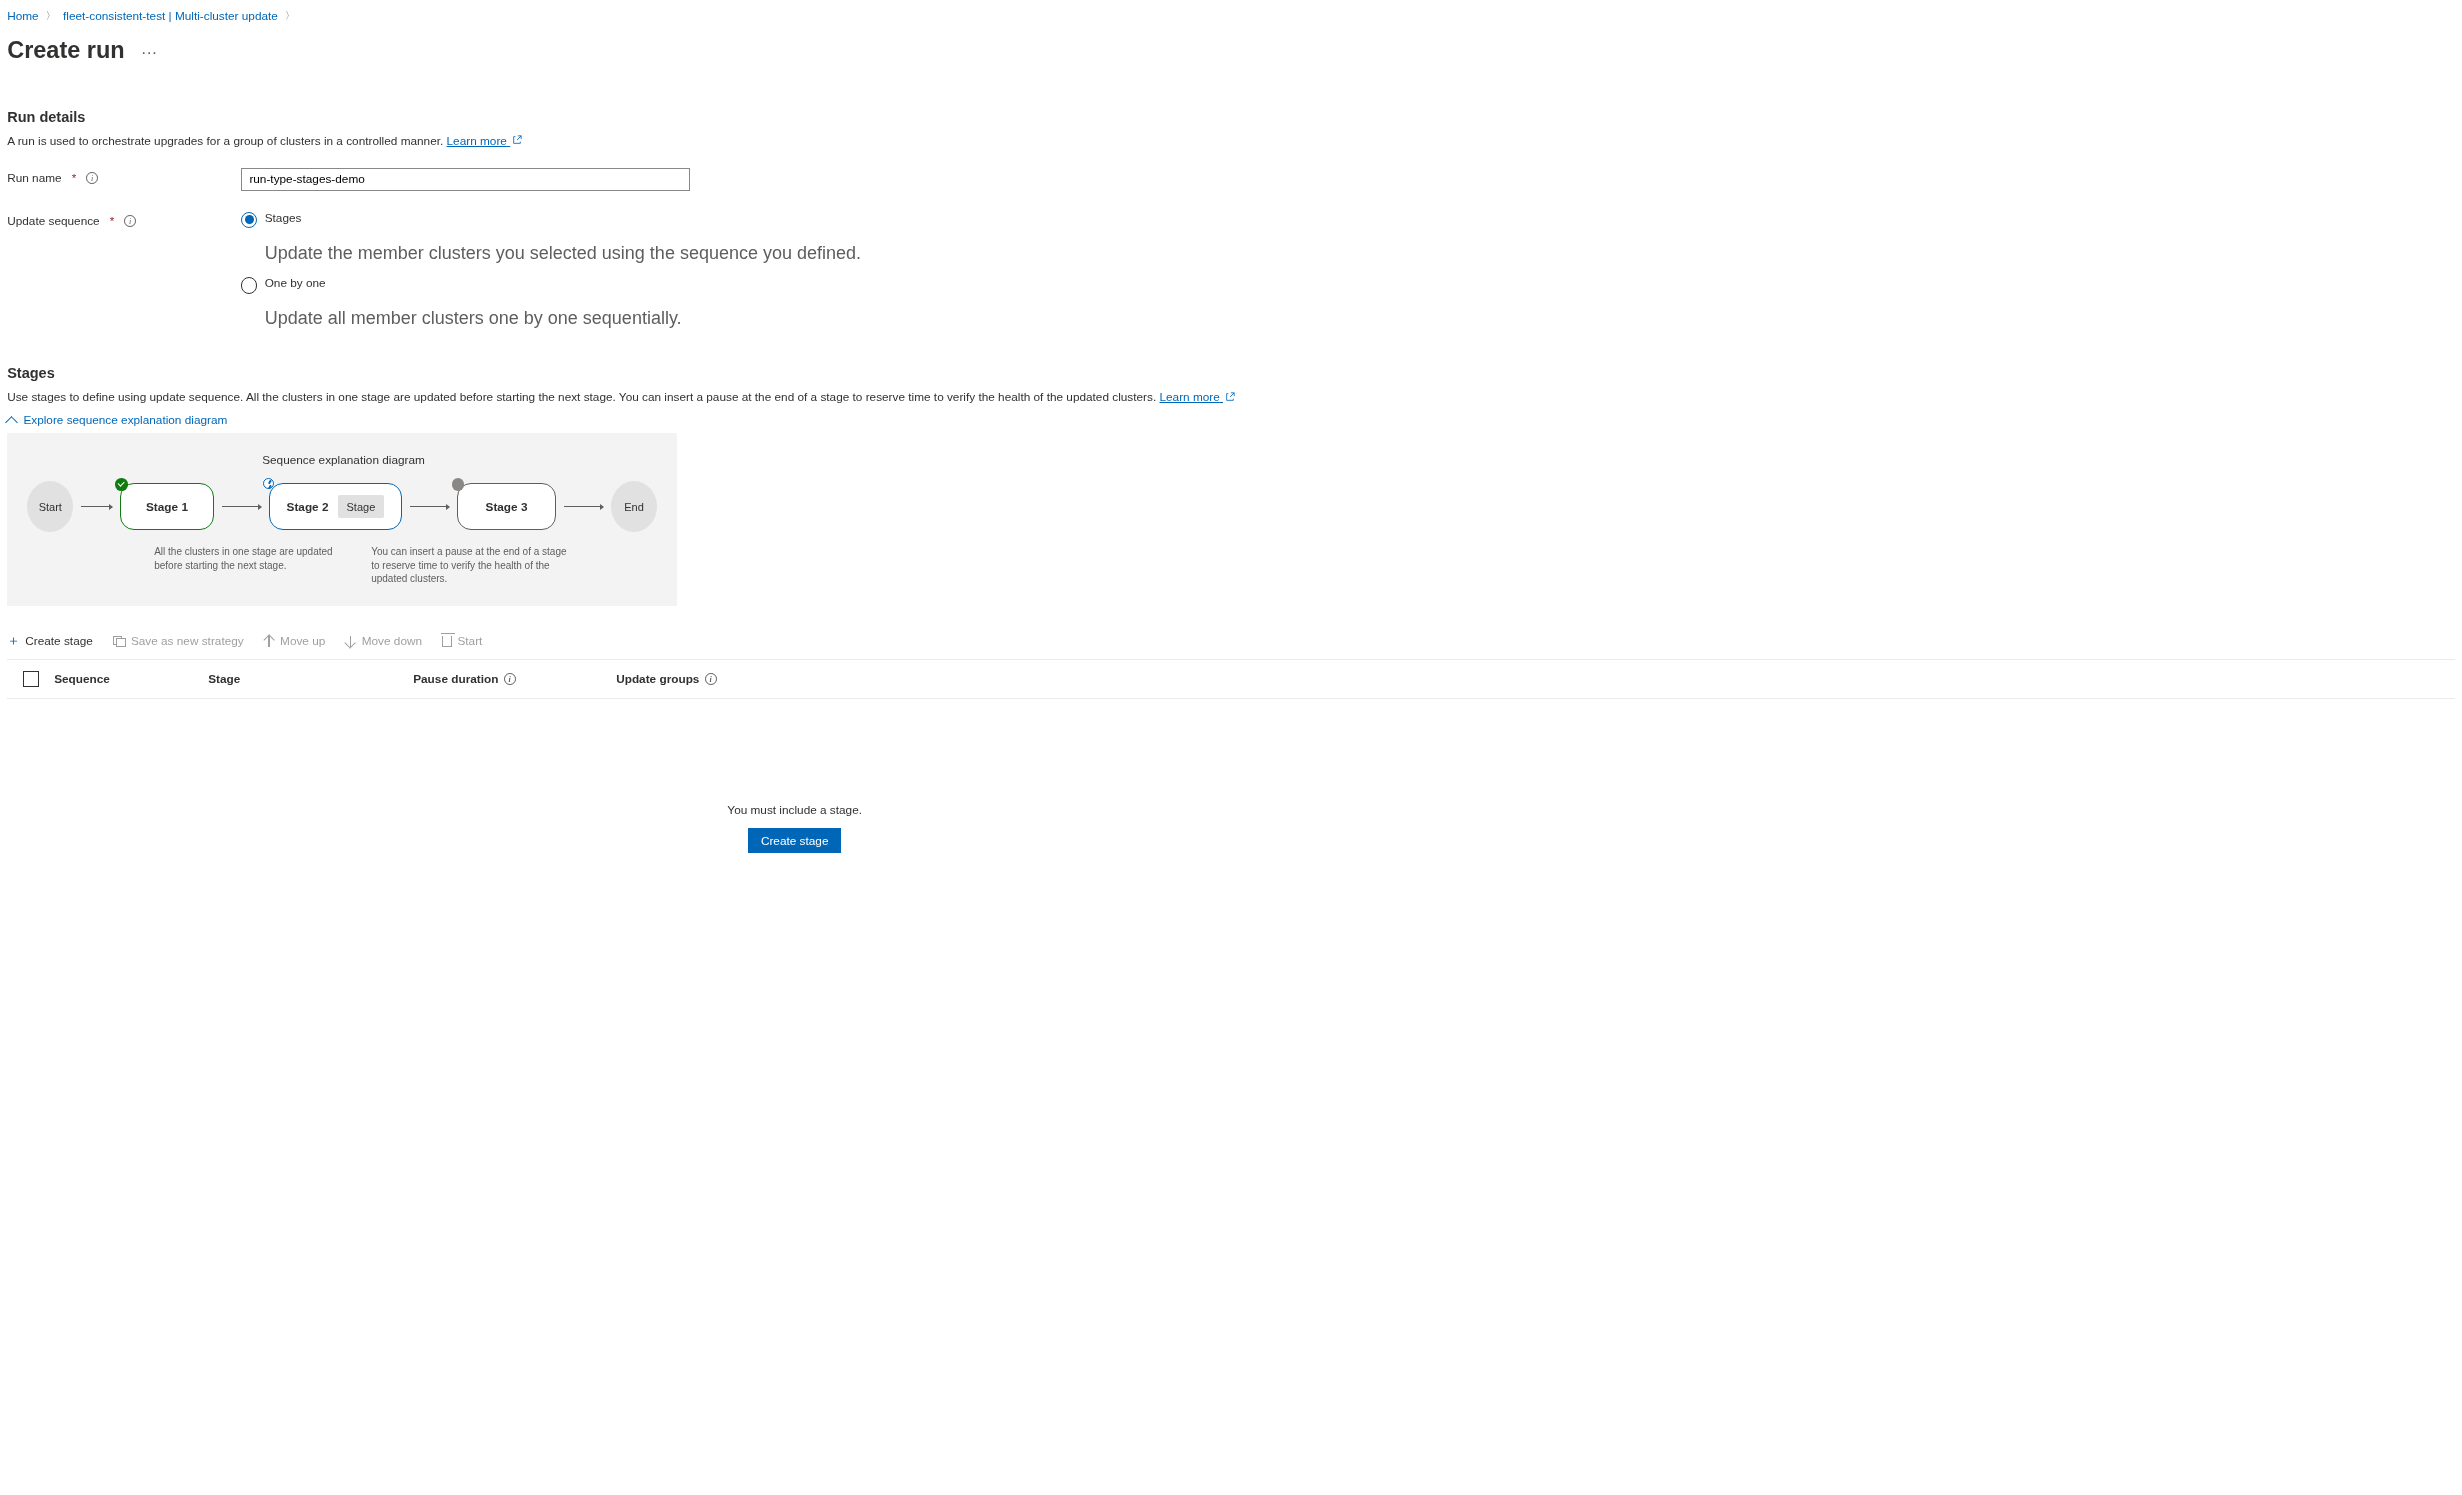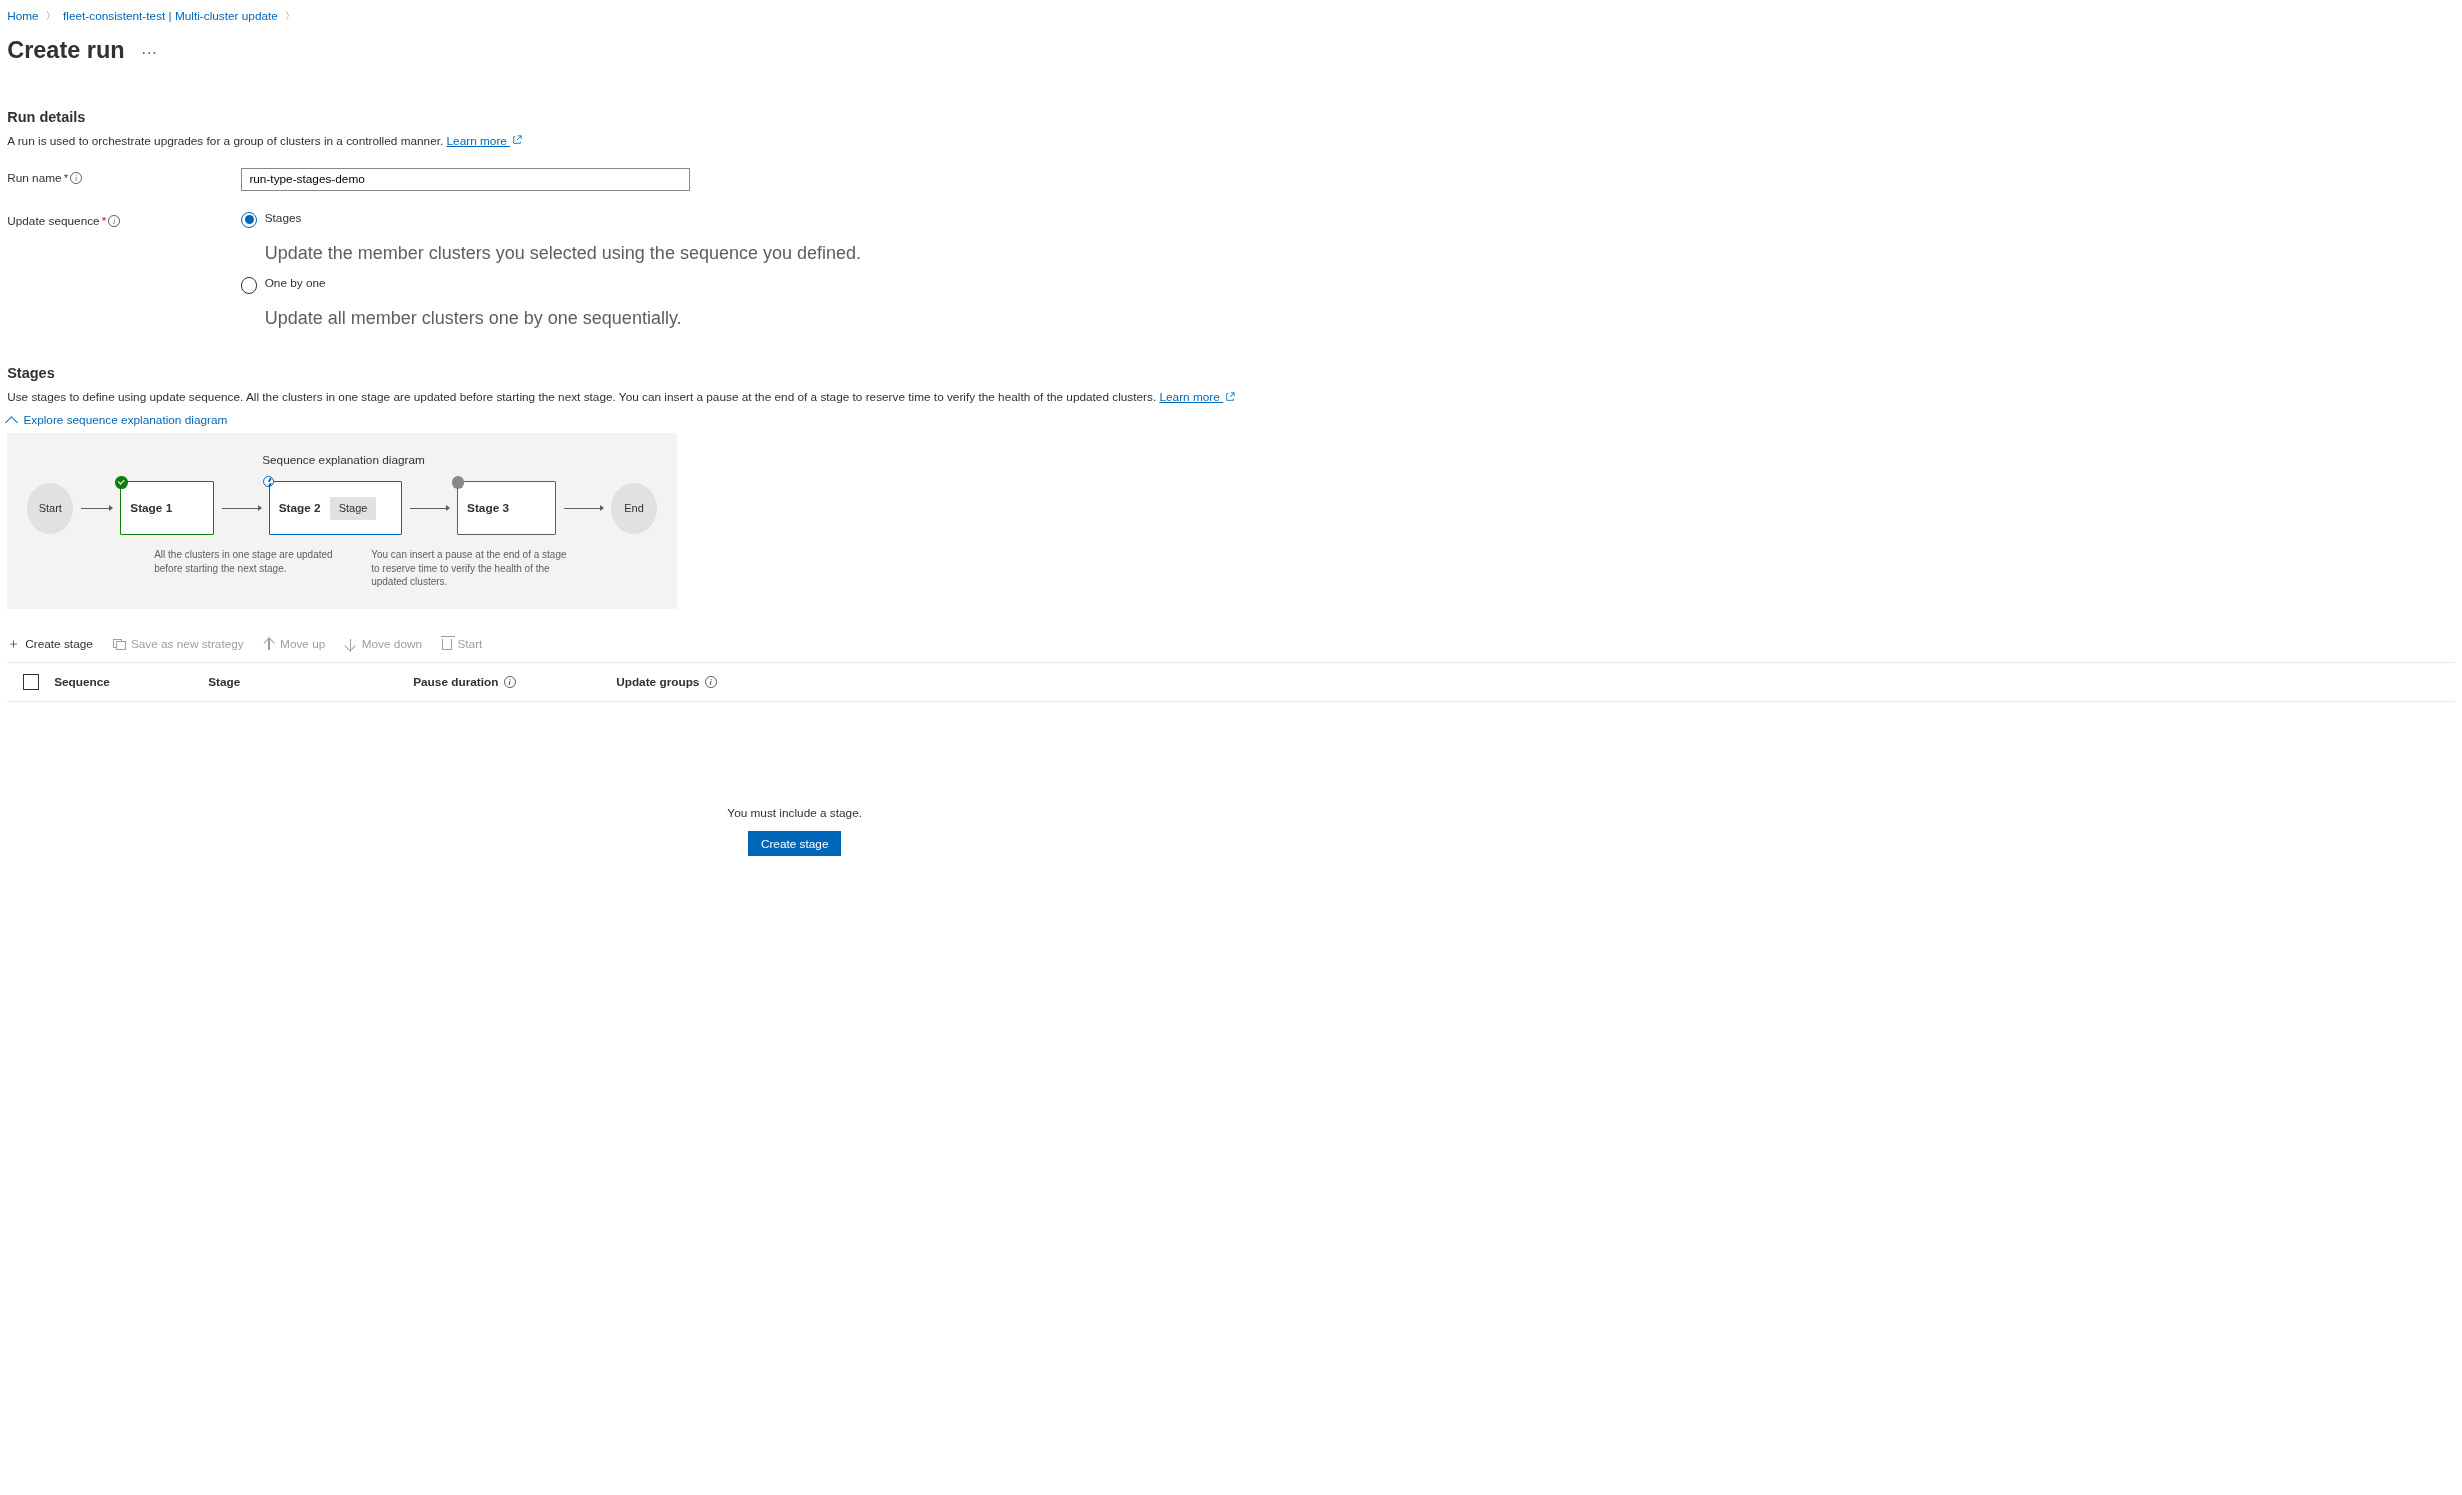--- a/index.html
+++ b/index.html
@@ -15,21 +15,21 @@
     .breadcrumb .sep { color: #605e5c; font-size: 10px; }
     .breadcrumb .crumb { color: #0067b8; }
     .page-title-row { display: flex; align-items: center; gap: 12.7px; margin-top: 11px; }
     h1 { font-size: 23.5px; font-weight: 600; }
     .more-btn { font-size: 16.3px; color: #605e5c; background: none; border: none; cursor: pointer; padding: 3.6px; margin-top: 3.6px;}
     h2 { font-size: 14.5px; font-weight: 600; margin-top: 36px; }
     h2.first { margin-top: 43px; }
     .desc { margin-top: 9px; color: #323130; font-size: 11.8px; }
     .learn-more { color: #0067b8; text-decoration: underline; }
     .form-row { display: flex; align-items: flex-start; margin-top: 20px; }
-    .form-label-col { width: 234px; display: flex; align-items: center; gap: 2px; font-size: 11.8px; padding-top: 3.6px;}
+    .form-label-col { width: 234px; display: flex; align-items: center; gap: 10px; font-size: 11.8px; padding-top: 3.6px;}
     .req { color: #a4262c; }
     .info-icon { display:inline-flex; width:11.8px; height:11.8px; border:0.9px solid #605e5c; border-radius:50%; align-items:center; justify-content:center; font-size:8.1px; color:#605e5c; font-family: Georgia, serif; font-style:italic;}
     .input-text {
       width: 449px;
       padding: 3.6px 7.2px;
       font-size: 11.8px;
       border: 0.9px solid #8a8886;
       font-family: inherit;
     }
     .radio-group { display: flex; flex-direction: column; gap: 12.7px; }
@@ -59,22 +59,22 @@
     }
     .arrow {
       width:34px; height:0.9px; background:#605e5c; position:relative; margin: 0 0;
     }
     .arrow::after {
       content:""; position:absolute; right:-0.9px; top:-2.7px;
       border-left:4.5px solid #605e5c; border-top:3.2px solid transparent; border-bottom:3.2px solid transparent;
     }
     .arrow.wide { width:43px; }
     .stage-box {
-      height:54px; border:0.9px solid #323130; border-radius:1px; background:#fff;
-      display:flex; align-items:center; font-size:11.8px; font-weight:600;
+      height:47px; border:0.9px solid #323130; border-radius:14px; background:#fff;
+      display:flex; align-items:center; justify-content:center; font-size:11.8px; font-weight:600;
       position:relative; padding: 0 9px;
     }
     .stage-box.stage1 { width:101px; border-color:#107c10; }
     .stage-box.stage2 { width:145px; border-color:#0067b8; gap:9px; }
     .stage-box.stage3 { width:107px; border-color:#605e5c; }
     .pause-pill { background:#e1e1e1; font-weight:400; font-size:11px; padding:5.4px 9px; border-radius:1.8px;}
     .badge {
       position:absolute; top:-6.3px; left:-6.3px; width:12.7px; height:12.7px; border-radius:50%;
     }
     .badge.green { background:#107c10; }

